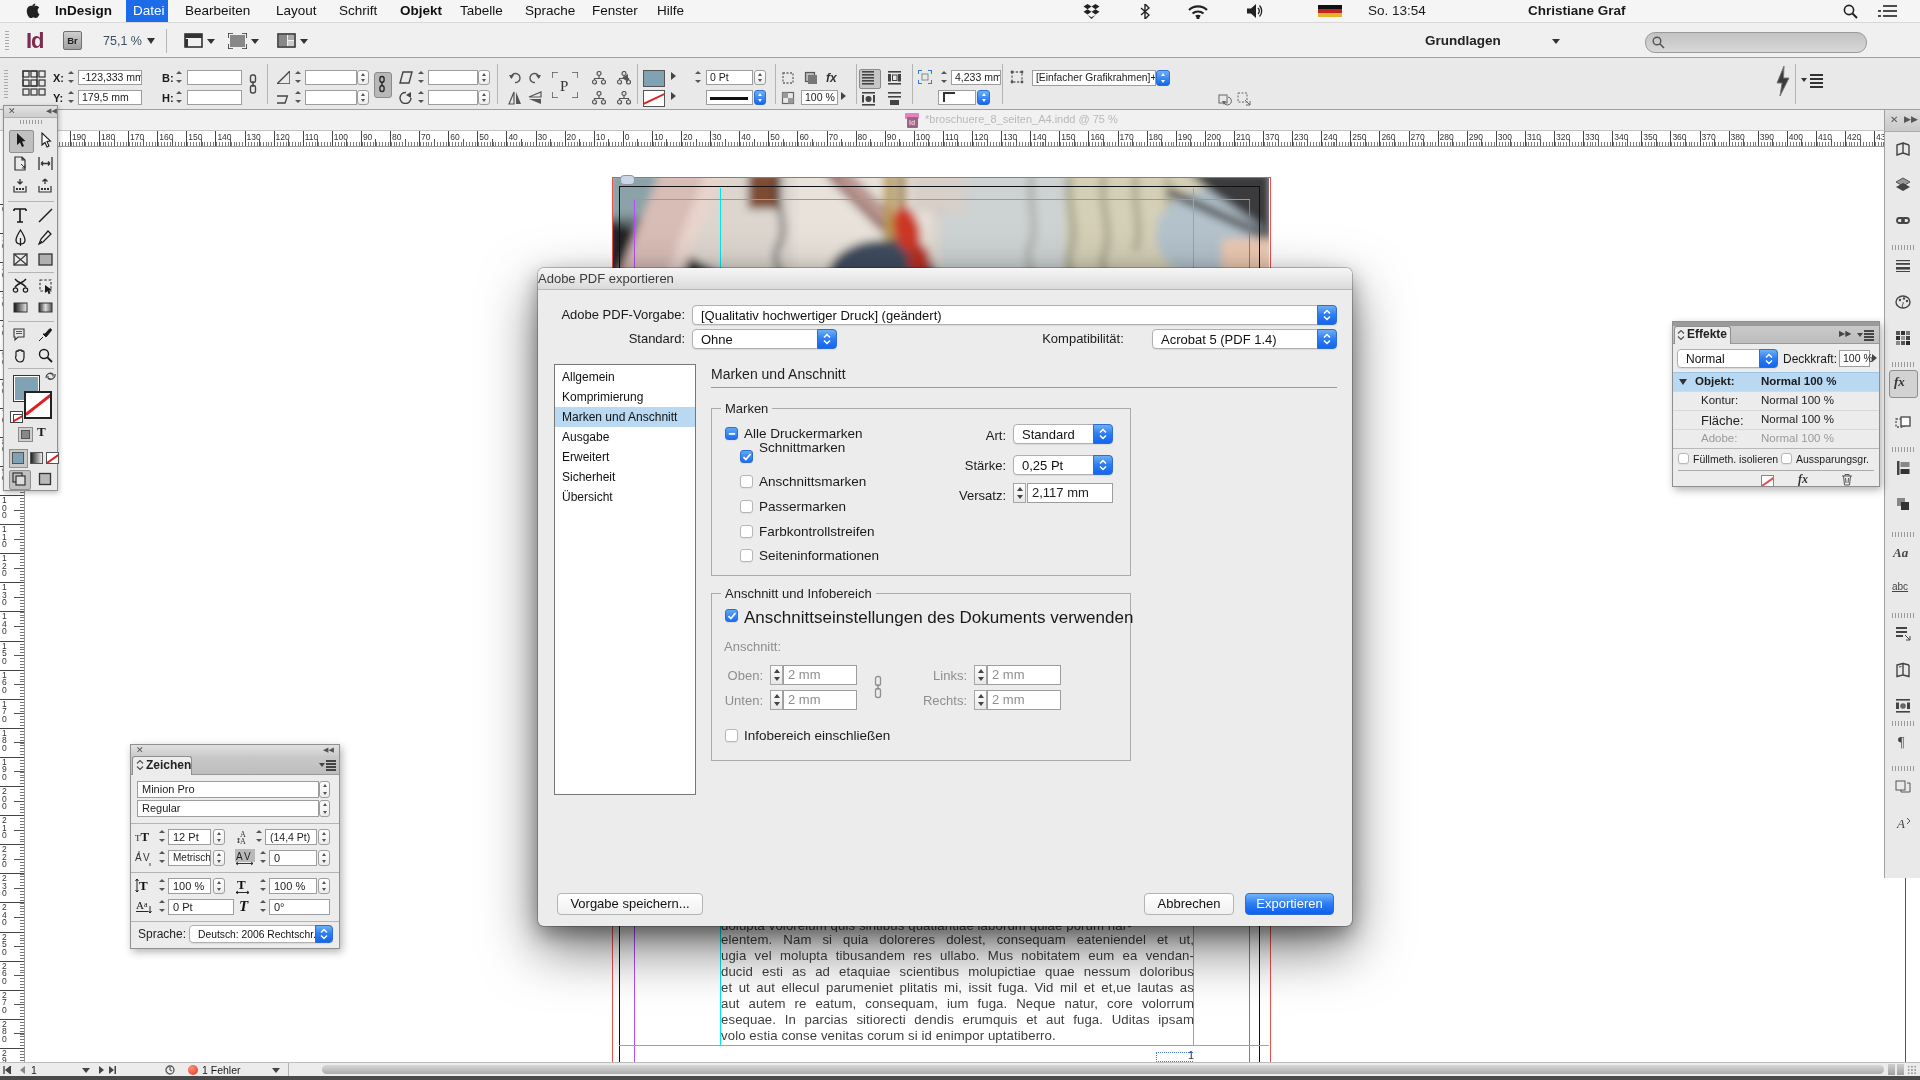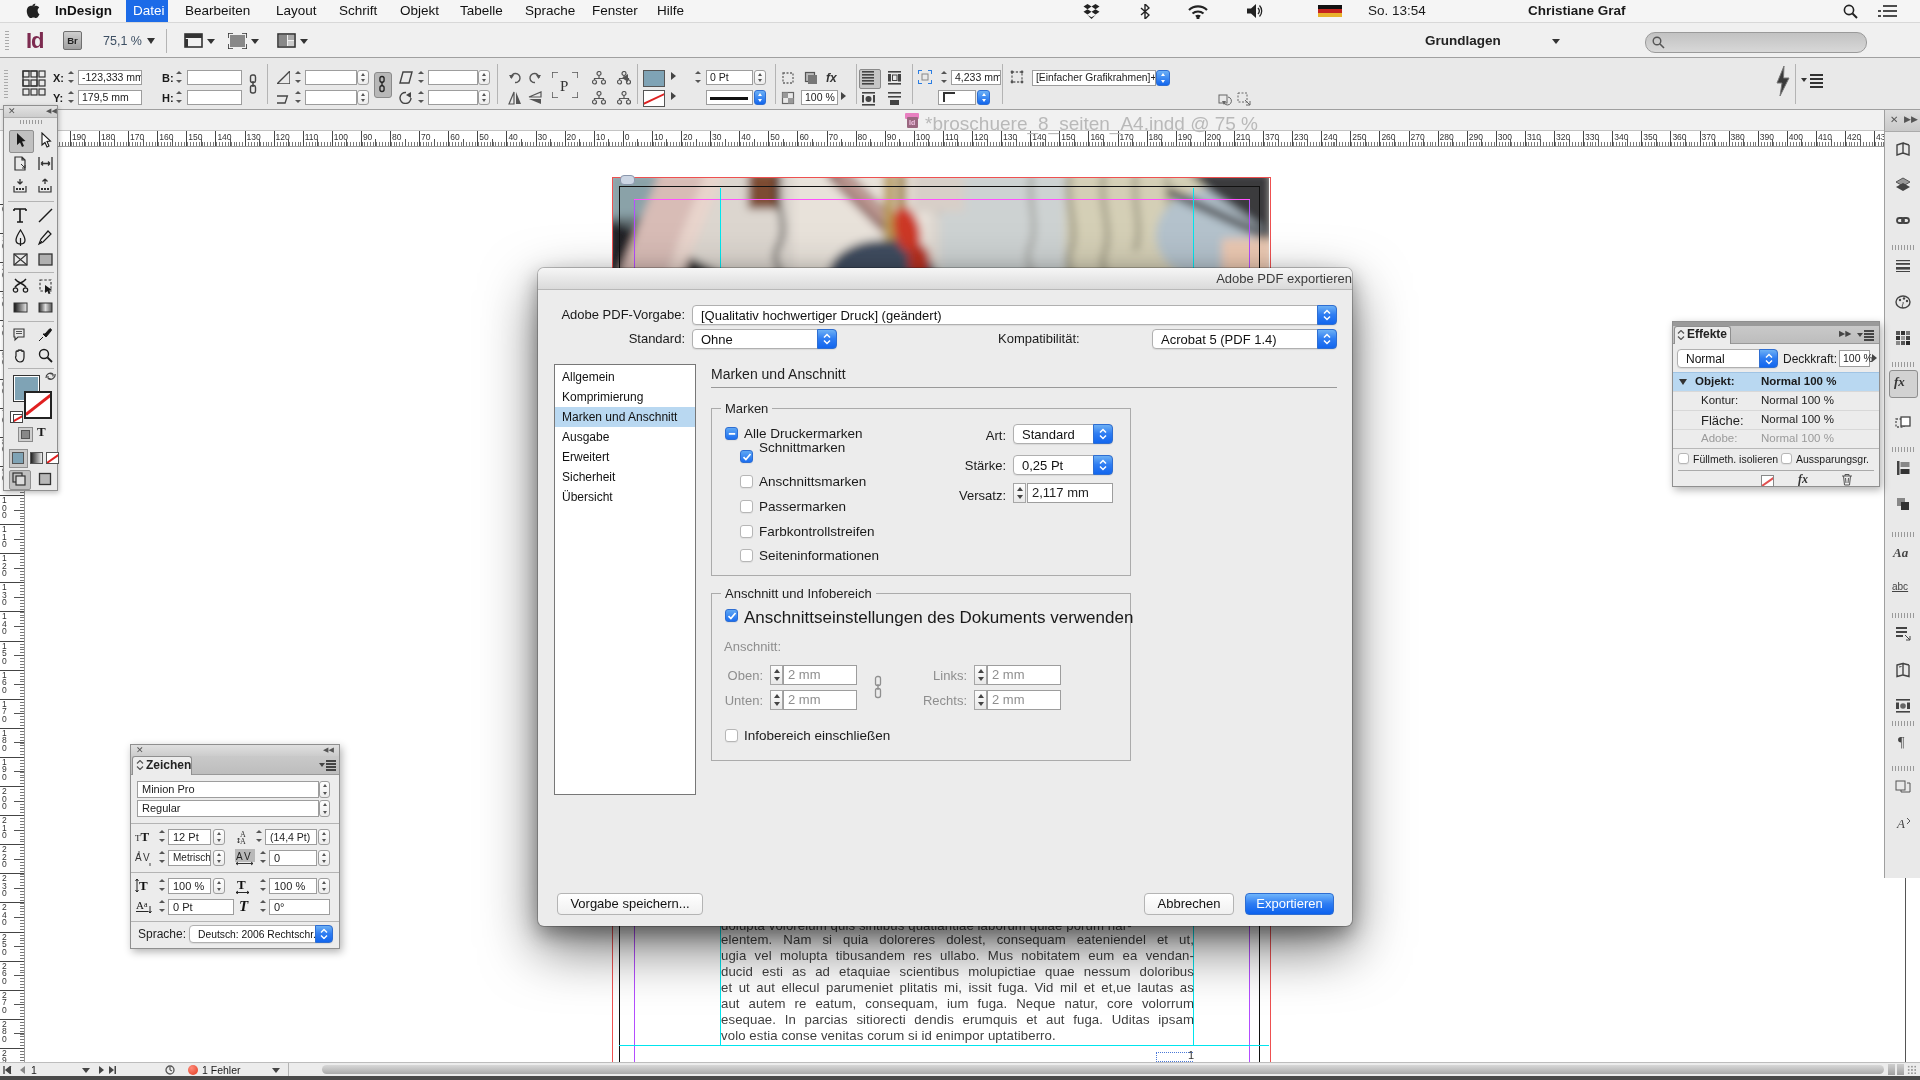--- a/index.html
+++ b/index.html
@@ -399,21 +399,21 @@
     <svg class="ab" style="left:26px;top:3px" width="14" height="16" viewBox="0 0 14 16">
       <path d="M9.3,0.4 C9.4,1.3 9,2.2 8.5,2.9 C7.9,3.6 7,4.1 6.2,4 C6.1,3.1 6.5,2.2 7,1.6 C7.6,0.9 8.5,0.5 9.3,0.4 Z" fill="#222"></path>
       <path d="M11.6,8.5 C11.6,6.9 12.6,5.9 13.2,5.4 C12.4,4.3 11.2,3.9 10.5,3.8 C9.3,3.7 8.3,4.5 7.7,4.5 C7,4.5 5.9,3.8 4.9,3.8 C3.5,3.9 2.2,4.7 1.5,6 C0,8.6 1.1,12.4 2.5,14.5 C3.2,15.5 4,16.1 5,16.1 C6,16.1 6.3,15.5 7.5,15.5 C8.7,15.5 9,16.1 10,16.1 C11,16.1 11.8,15.1 12.5,14.1 C13,13.3 13.3,12.5 13.5,12.2 C13.4,12.1 11.6,11.4 11.6,8.5 Z" fill="#222" transform="translate(0,-1)"></path>
     </svg>
     <div class="ab" style="left:126px;top:0px;width:42px;height:22px;background:#1c6be8"></div>
     <div class="lbl" style="left:55px;top:3px;color:#111;font-weight:700">InDesign</div>
     <div class="lbl" style="left:133px;top:3px;color:#fff;font-weight:400">Datei</div>
     <div class="lbl" style="left:185px;top:3px;color:#111;font-weight:400">Bearbeiten</div>
     <div class="lbl" style="left:276px;top:3px;color:#111;font-weight:400">Layout</div>
     <div class="lbl" style="left:339px;top:3px;color:#111;font-weight:400">Schrift</div>
-    <div class="lbl" style="left:400px;top:3px;color:#111;font-weight:400">Objekt</div>
+    <div class="lbl" style="left:400px;top:3px;color:#111;font-weight:700">Objekt</div>
     <div class="lbl" style="left:460px;top:3px;color:#111;font-weight:400">Tabelle</div>
     <div class="lbl" style="left:525px;top:3px;color:#111;font-weight:400">Sprache</div>
     <div class="lbl" style="left:592px;top:3px;color:#111;font-weight:400">Fenster</div>
     <div class="lbl" style="left:657px;top:3px;color:#111;font-weight:400">Hilfe</div>
     <svg class="ab" style="left:1083px;top:4px" width="17" height="15" viewBox="0 0 17 15">
       <g fill="#222">
         <polygon points="4.5,0 8.5,2.6 4.5,5.2 0.5,2.6"></polygon>
         <polygon points="12.5,0 16.5,2.6 12.5,5.2 8.5,2.6"></polygon>
         <polygon points="4.5,5.2 8.5,7.8 4.5,10.4 0.5,7.8"></polygon>
         <polygon points="12.5,5.2 16.5,7.8 12.5,10.4 8.5,7.8"></polygon>
@@ -717,21 +717,21 @@
     <div class="sep" style="left:1795px;top:6px;width:1px;height:40px"></div>
     <div class="ab" style="left:1801px;top:20px;border-left:3.5px solid transparent;border-right:3.5px solid transparent;border-top:4.5px solid #333"></div>
     <div class="ab" style="left:1810px;top:16px;width:13px;height:2.2px;background:#333;box-shadow:0 4px 0 #333,0 8px 0 #333,0 12px 0 #333"></div>
   </div>
 <div class="ab" style="left:0;top:110px;width:1920px;height:21px;background:#f1f1f1;border-bottom:1px solid #c4c4c4;box-sizing:border-box">
     <div class="ab" style="left:905px;top:3px;width:14px;height:15px">
       <div style="position:absolute;left:0;top:0;width:14px;height:6px;background:#e87fc0;border-radius:1px"></div>
       <div style="position:absolute;left:2px;top:4px;width:11px;height:11px;background:#9a6780;border-radius:1px"></div>
       <div style="position:absolute;left:4px;top:6px;font-size:7px;color:#f0c0e0;font-weight:700">Id</div>
     </div>
-    <div class="lbl" style="left:925px;top:3px;font-size:19px;color:#b9b9b9">*broschuere_8_seiten_A4.indd @ 75 %</div>
+    <div class="lbl" style="left:925px;top:3px;font-size:11px;color:#b9b9b9">*broschuere_8_seiten_A4.indd @ 75 %</div>
   </div>
 <div class="ab" style="left:0;top:1062px;width:1920px;height:14px;background:#ececec;border-top:1px solid #bdbdbd;box-sizing:border-box;font-size:10px;color:#333">
     <svg class="ab" style="left:3px;top:3px" width="9" height="8" viewBox="0 0 9 8">
       <path d="M1,0 L1,8 M8,0 L3,4 L8,8" fill="none" stroke="#444" stroke-width="1.4"></path>
       <polygon points="8,0 8,8 3,4" fill="#444"></polygon>
     </svg>
     <svg class="ab" style="left:19px;top:3px" width="7" height="8" viewBox="0 0 7 8">
       <polygon points="6,0 6,8 1,4" fill="#888"></polygon>
     </svg>
     <div class="lbl" style="left:31px;top:1px;font-size:10.5px">1</div>
@@ -1136,40 +1136,40 @@
     <div class="ab" style="left:88px;top:153px;width:11px;height:10px;background:#fff;border:1px solid #888;overflow:hidden">
       <div style="position:absolute;left:-2px;top:4px;width:18px;height:1.6px;background:#e05050;transform:rotate(-35deg)"></div>
     </div>
     <div class="lbl" style="left:125px;top:150px;font-size:12px;font-style:italic;font-weight:700;font-family:Liberation Serif;color:#333">fx</div>
     <svg class="ab" style="left:168px;top:151px" width="12" height="13" viewBox="0 0 12 13">
       <path d="M1,3 L11,3 M4,3 L4,1.5 L8,1.5 L8,3 M2.5,3 L3.5,12 L8.5,12 L9.5,3 M4.5,5 L5,10 M7.5,5 L7,10" stroke="#555" stroke-width="1" fill="none"></path>
     </svg>
   </div>
 <div class="ab" style="left:538px;top:268px;width:814px;height:658px;background:#ececec;border-radius:6px;box-shadow:0 22px 55px rgba(0,0,0,.55),0 8px 20px rgba(0,0,0,.35),0 0 0 1px rgba(0,0,0,.22);font-size:13px;color:#111">
     <div class="ab" style="left:0;top:0;width:814px;height:21px;background:linear-gradient(#f6f6f6,#dadada);border-bottom:1px solid #b8b8b8;border-radius:6px 6px 0 0"></div>
-    <div class="ab" style="left:0;top:3px;width:814px;text-align:right;font-size:13px;color:#3c3c3c">Adobe PDF exportieren</div>
+    <div class="ab" style="left:0;top:3px;width:814px;text-align:left;font-size:13px;color:#3c3c3c">Adobe PDF exportieren</div>
     <div class="lbl" style="left:17px;top:39px;width:130px;text-align:right">Adobe PDF-Vorgabe:</div>
     <div class="pop" style="left:154px;top:37px;width:645px;height:20px">
       <span class="tx">[Qualitativ hochwertiger Druck] (geändert)</span>
       <span class="cap">
         <svg width="8" height="12" viewBox="0 0 8 12">
           <path d="M1,4.5 L4,1.5 L7,4.5 M1,7.5 L4,10.5 L7,7.5" stroke="#fff" stroke-width="1.5" fill="none"></path>
         </svg>
       </span>
     </div>
     <div class="lbl" style="left:17px;top:63px;width:130px;text-align:right">Standard:</div>
     <div class="pop" style="left:154px;top:61px;width:145px;height:20px">
       <span class="tx">Ohne</span>
       <span class="cap">
         <svg width="8" height="12" viewBox="0 0 8 12">
           <path d="M1,4.5 L4,1.5 L7,4.5 M1,7.5 L4,10.5 L7,7.5" stroke="#fff" stroke-width="1.5" fill="none"></path>
         </svg>
       </span>
     </div>
-    <div class="lbl" style="left:460px;top:63px;width:130px;text-align:left">Kompatibilität:</div>
+    <div class="lbl" style="left:480px;top:63px;width:130px;text-align:center">Kompatibilität:</div>
     <div class="pop" style="left:614px;top:61px;width:185px;height:20px">
       <span class="tx">Acrobat 5 (PDF 1.4)</span>
       <span class="cap">
         <svg width="8" height="12" viewBox="0 0 8 12">
           <path d="M1,4.5 L4,1.5 L7,4.5 M1,7.5 L4,10.5 L7,7.5" stroke="#fff" stroke-width="1.5" fill="none"></path>
         </svg>
       </span>
     </div>
     <div class="ab" style="left:16px;top:96px;width:142px;height:431px;background:#fff;border:1px solid #777;box-sizing:border-box">
       <div style="position:relative;height:20px;line-height:20px;padding-left:7px;font-size:12px;white-space:nowrap;overflow:hidden;margin-top:2px">Allgemein</div>

